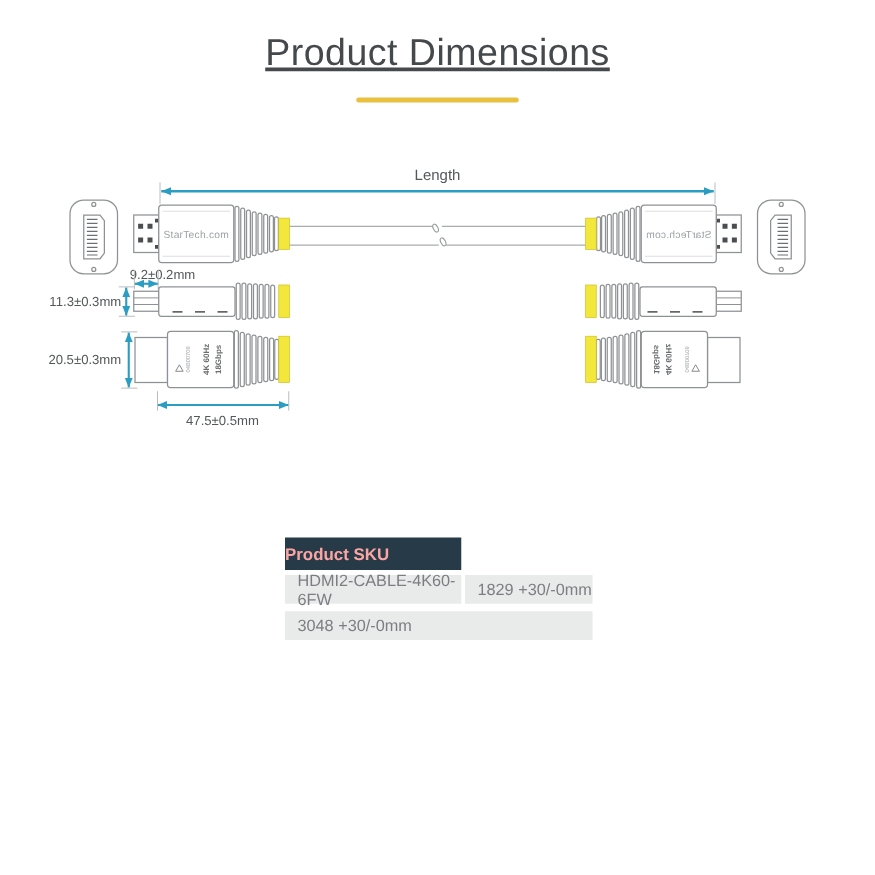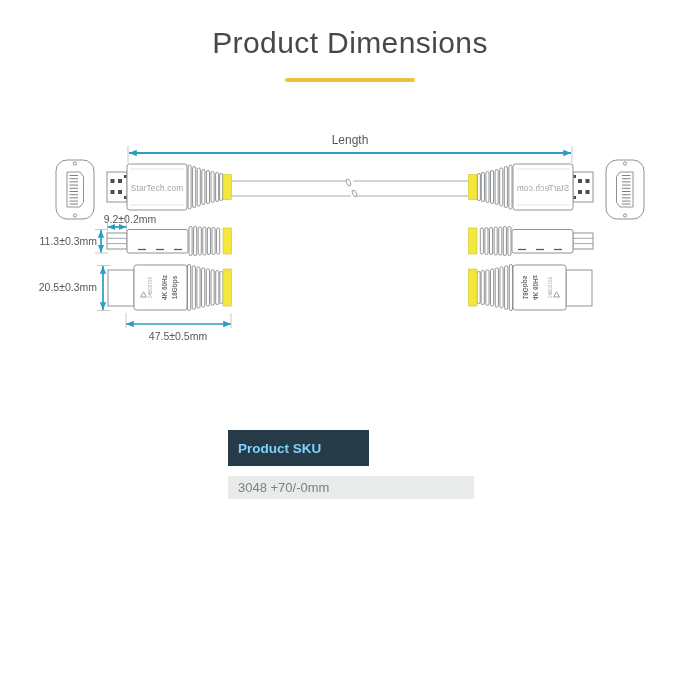--- a/index.html
+++ b/index.html
@@ -2,21 +2,21 @@
 <html style="--gold: #eac13e; --teal: #2b9dc2; --band: #f4e73c; --title-ink: #45494b; --th-bg: #273a47; --row-bg: #e9eaea; --cell-ink: #7c7f82;"><head>
 <meta charset="utf-8">
 <style>
   html,body{margin:0;padding:0;}
   body{
     width:700px;height:700px;background:#ffffff;position:relative;overflow:hidden;
     font-family:"Liberation Sans", sans-serif;
   }
   .page-title{
     position:absolute;top:26px;left:0;right:0;margin:0;text-align:center;
-    font-size:30px;font-weight:300;letter-spacing:.4px;color:var(--title-ink,#45494b);
+    font-size:30px;font-weight:300;letter-spacing:.4px;color:var(--title-ink,#45494b);text-decoration:underline;
   }
   .title-underline{
     position:absolute;top:78px;left:285px;width:130px;height:4px;border-radius:2px;
     background:var(--gold,#eac13e);
   }
   .diagram{position:absolute;left:0;top:112px;width:700px;height:240px;}
 
   
   .outline{fill:#fff;stroke:#8f9294;stroke-width:1;}
   .pins{stroke:#6e7173;stroke-width:.9;fill:none;}
@@ -39,22 +39,22 @@
   .tri{fill:none;stroke:#85888a;stroke-width:.8;}
 
   
   .spec-table{position:absolute;left:228px;top:430px;width:246px;}
   .tr{display:flex;gap:3px;}
   .thead{margin-bottom:4px;}
   .trow{margin-bottom:6px;}
   .c1{width:141px;}
   .c2{flex:1;}
   .th{
-    background:var(--th-bg,#273a47);color:#7dd3fc;height:36px;display:flex;align-items:center;
-    padding-left:10px;font-size:13.5px;font-weight:700;box-sizing:border-box;
+    background:var(--th-bg,#273a47);color:#fca5a5;height:26px;display:flex;align-items:center;
+    padding-left:0;font-size:13.5px;font-weight:700;box-sizing:border-box;
   }
   .td{
     background:var(--row-bg,#e9eaea);color:var(--cell-ink,#7c7f82);height:23px;display:flex;
     align-items:center;padding-left:10px;font-size:13px;box-sizing:border-box;
   }
 </style>
 </head>
 <body>
 
 <h1 class="page-title">Product Dimensions</h1>
@@ -182,17 +182,19 @@
   <use href="#conn-row1" transform="translate(700 0) scale(-1 1)"></use>
   <use href="#conn-row2" transform="translate(700 0) scale(-1 1)"></use>
   <use href="#conn-row3" transform="translate(700 0) scale(-1 1)"></use>
 </svg>
 
 <div class="spec-table">
   <div class="tr thead">
     <div class="th c1">Product SKU</div>
   </div>
   <div class="tr trow">
+    <div class="td c1">HDMI2-CABLE-4K60-6FW</div>
+    <div class="td c2">1829 +30/-0mm</div>
   </div>
   <div class="tr trow">
-    <div class="td c2">3048 +70/-0mm</div>
+    <div class="td c2">3048 +30/-0mm</div>
   </div>
 </div>
 
 </body></html>

